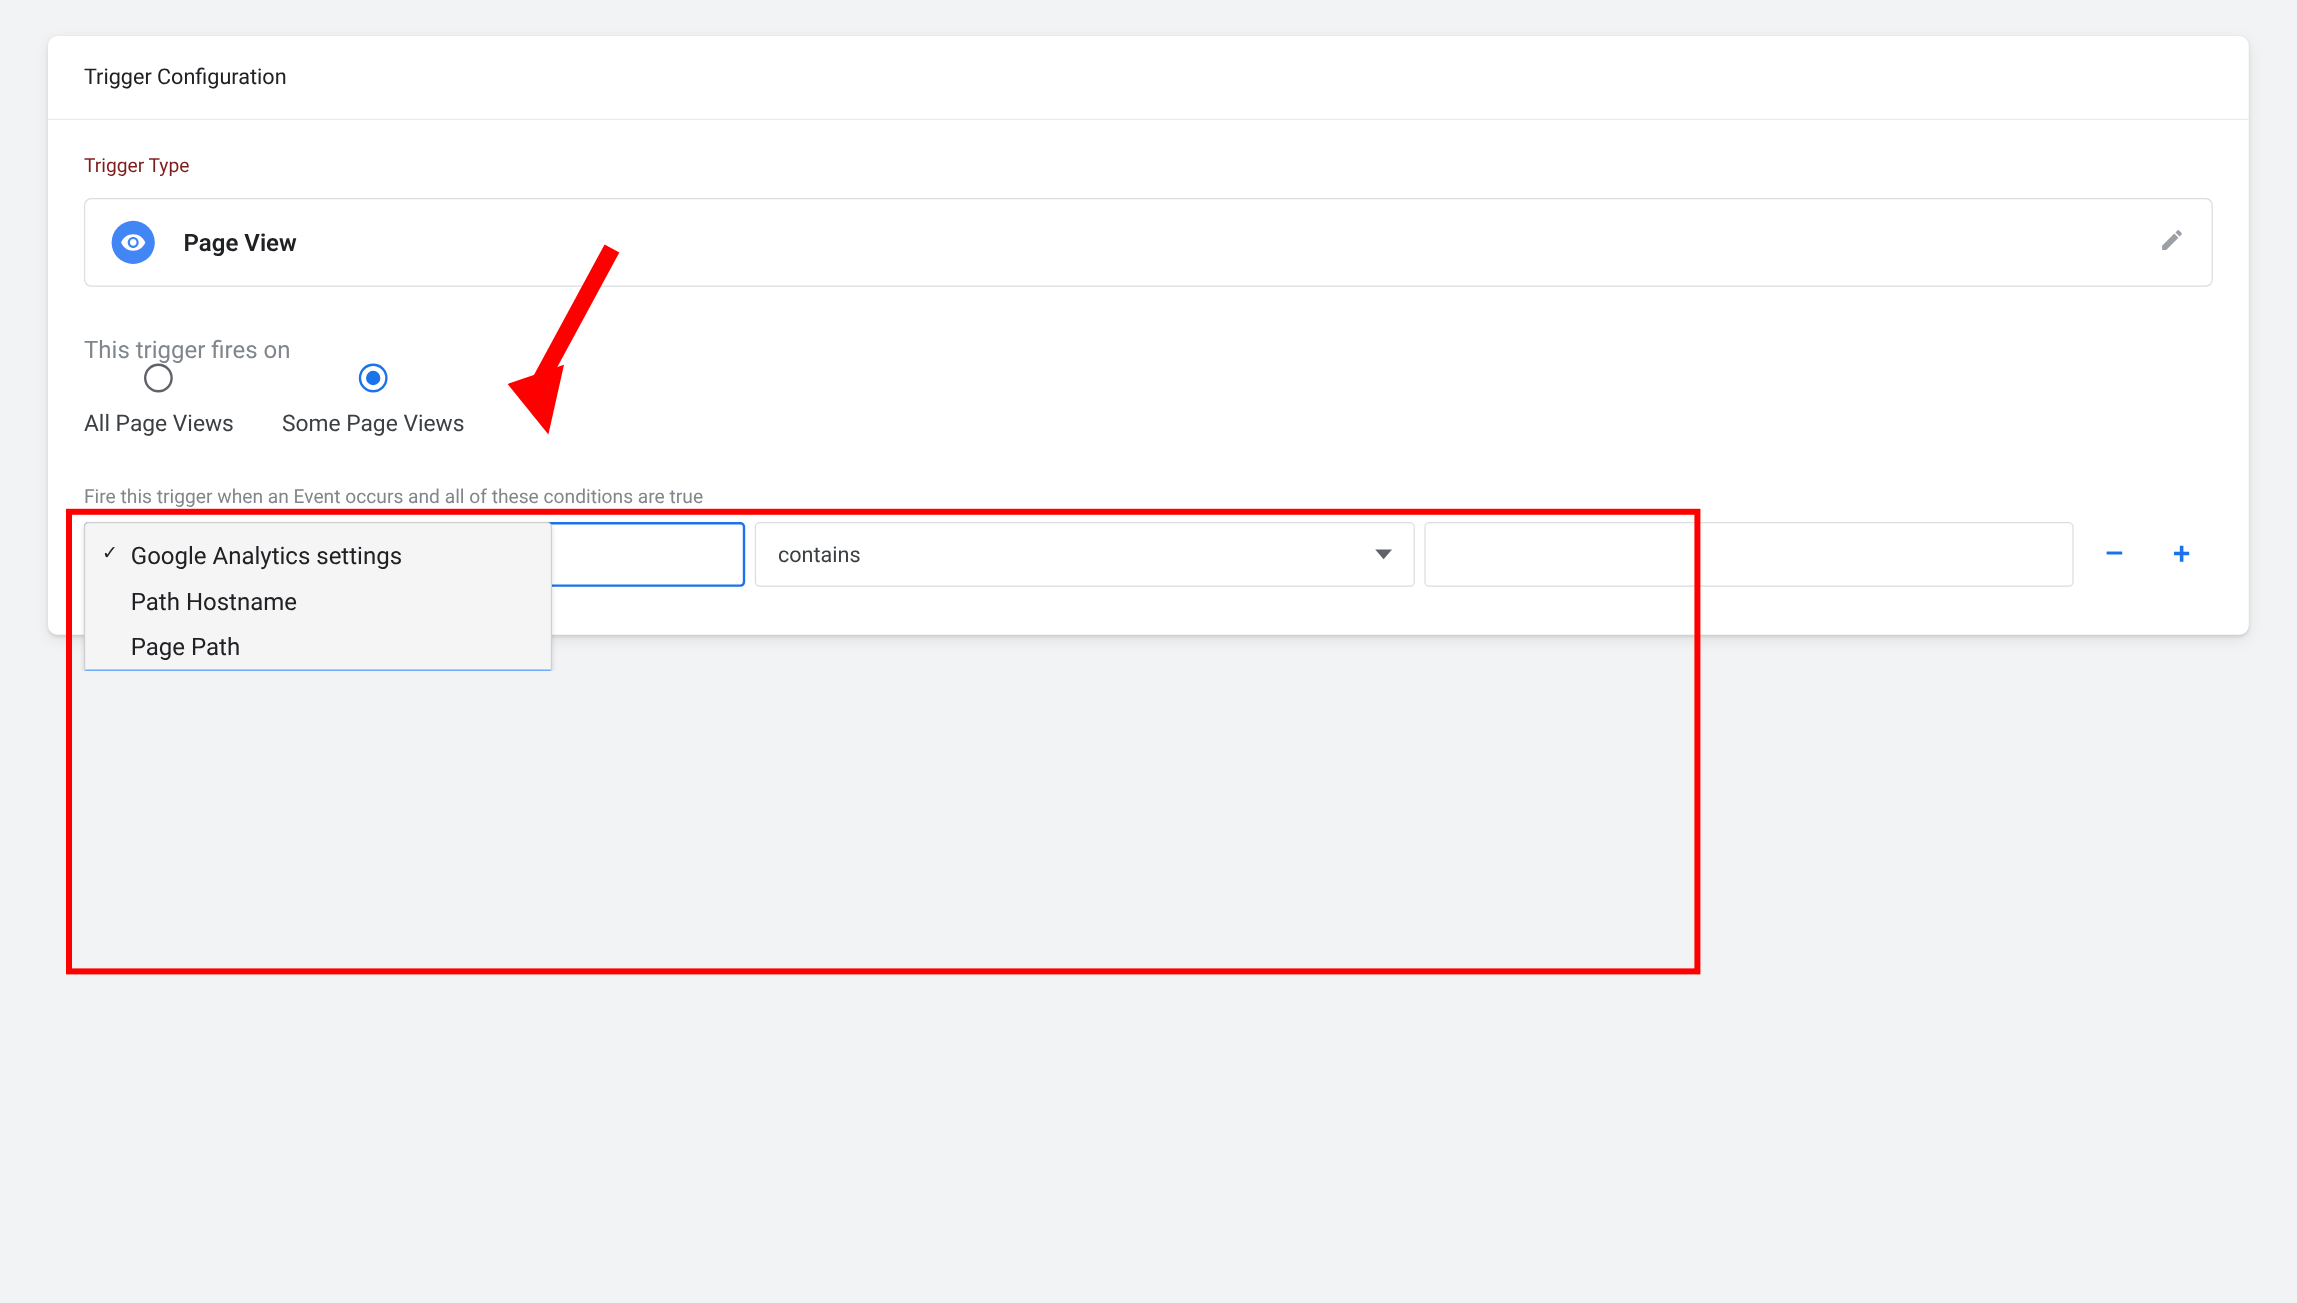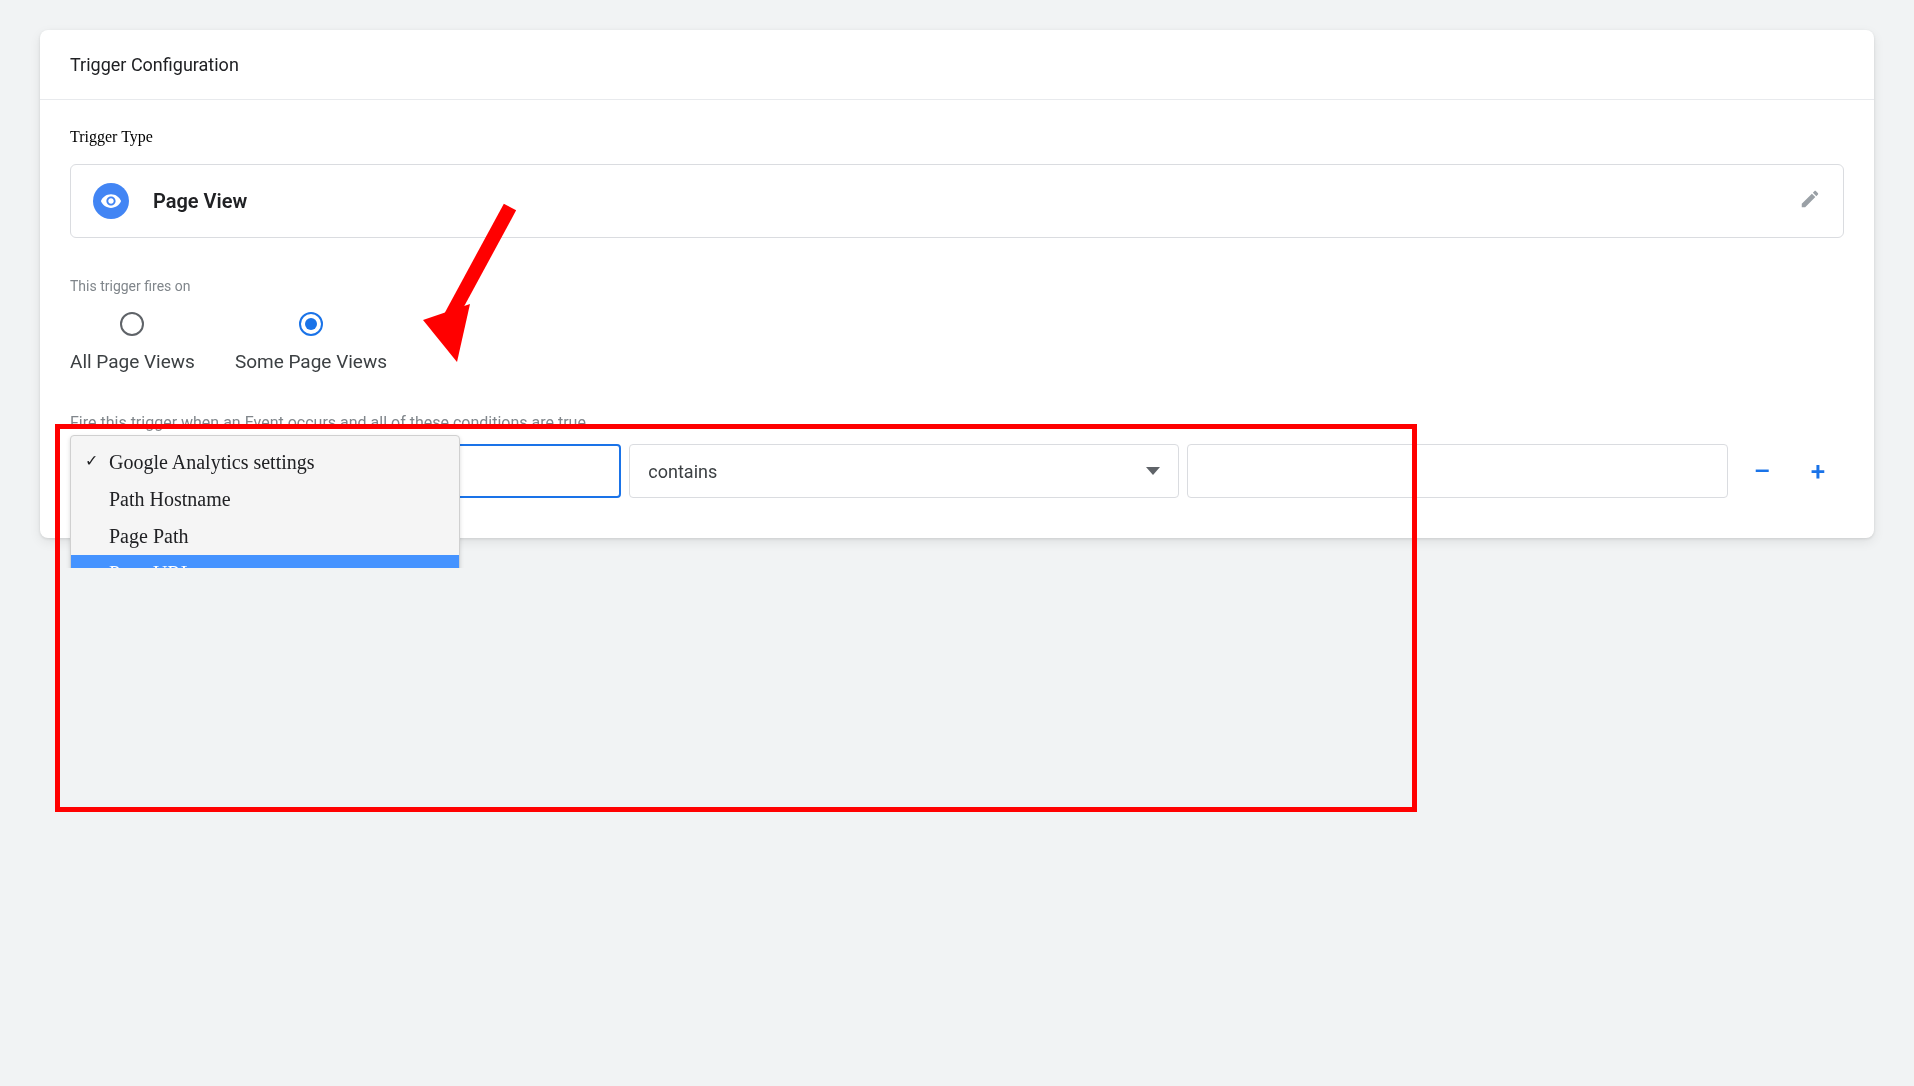--- a/index.html
+++ b/index.html
@@ -25,23 +25,22 @@
       font-size: 18px;
       font-weight: 400;
       color: #202124;
     }
     .card-body {
       padding: 28px 30px 40px 30px;
       position: relative;
     }
     .section-label {
       font-size: 16px;
-      color: #000000;
+      color: #7f1d1d;
       margin-bottom: 18px;
-      font-family: Liberation Serif, serif;
     }
     .trigger-type-box {
       display: flex;
       align-items: center;
       justify-content: space-between;
       border: 1px solid #dadce0;
       border-radius: 6px;
       padding: 18px 22px;
       margin-bottom: 40px;
     }
@@ -62,23 +61,22 @@
     .trigger-type-name {
       font-size: 20px;
       font-weight: 600;
       color: #202124;
     }
     .pencil-icon {
       color: #9aa0a6;
       cursor: pointer;
     }
     .fires-on-label {
-      font-size: 14px;
+      font-size: 20px;
       color: #80868b;
-      margin-bottom: 18px;
     }
     .radio-group {
       display: flex;
       gap: 40px;
       align-items: center;
       margin-bottom: 40px;
     }
     .radio-option {
       display: flex;
       align-items: center;
@@ -173,21 +171,20 @@
       z-index: 10;
       left: 30px;
       top: 335px;
     }
     .dropdown-item {
       padding: 7px 14px 7px 38px;
       font-size: 20px;
       color: #202124;
       cursor: pointer;
       position: relative;
-      font-family: Liberation Serif, serif;
     }
     .dropdown-item.checked::before {
       content: '✓';
       position: absolute;
       left: 14px;
       font-size: 16px;
     }
     .dropdown-item.highlighted {
       background: #4593ff;
       color: #fff;

